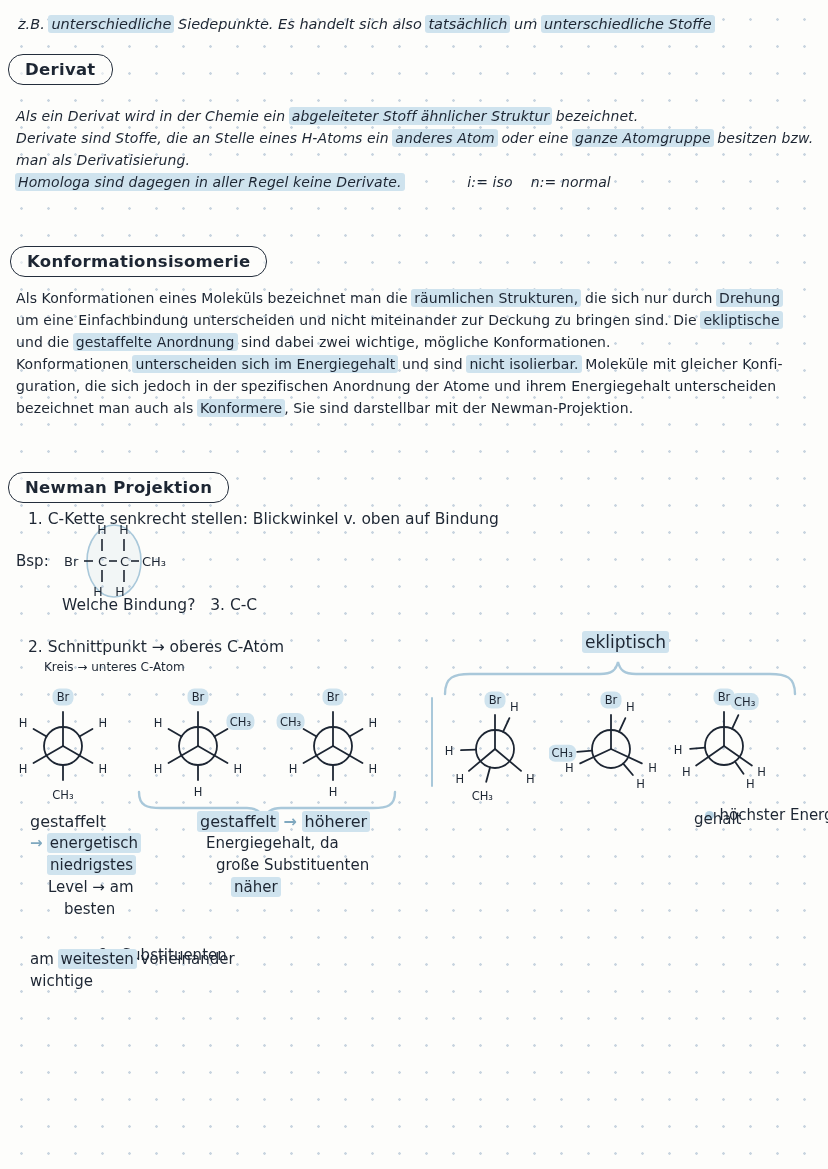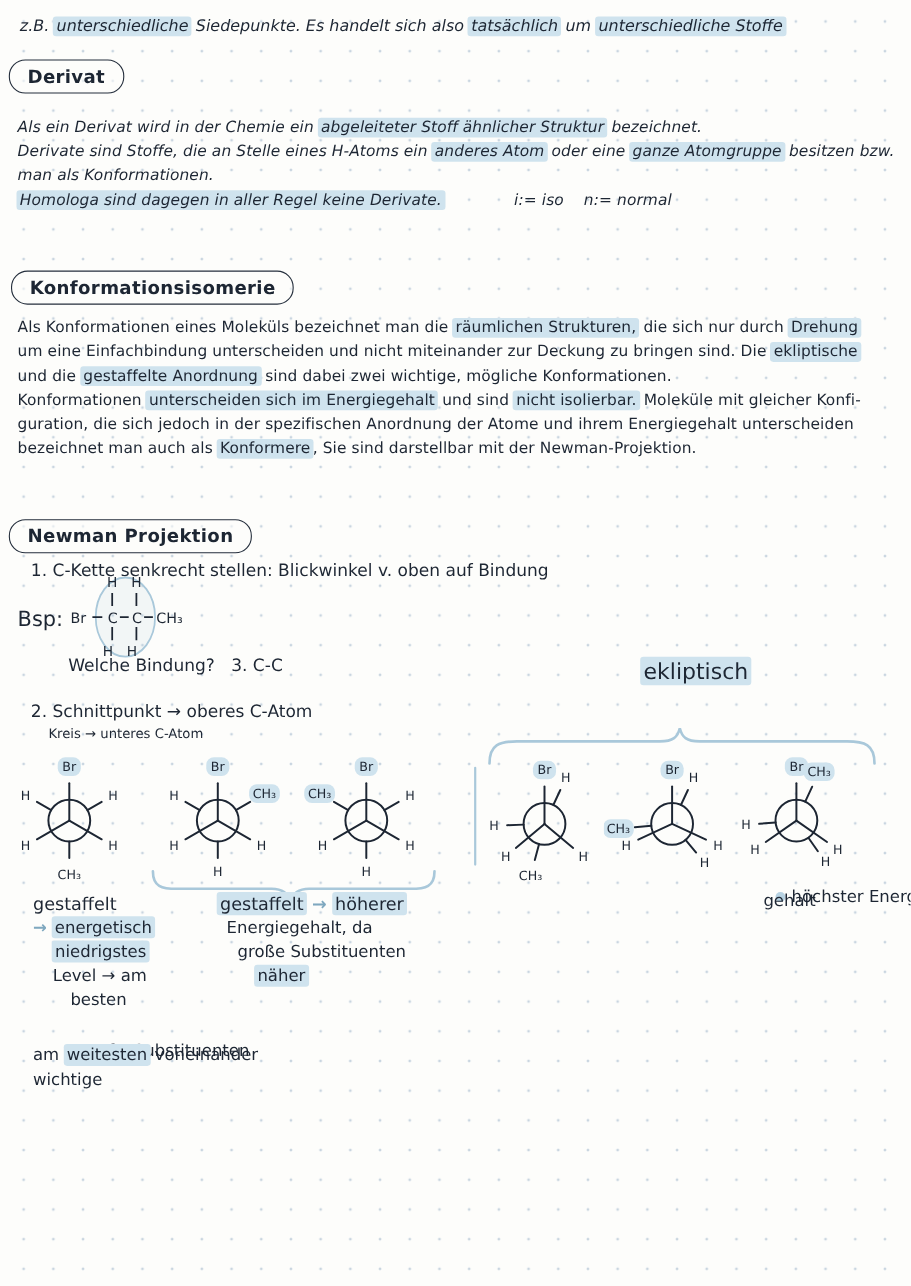--- a/index.html
+++ b/index.html
@@ -36,40 +36,40 @@
 
 <div class="page">
 
   <div class="abs line sm" style="left:18px; top:16px;font-style:italic;"><span>z.B. </span><span class="hl">unterschiedliche</span><span> Siedepunkte. Es handelt sich also </span><span class="hl">tatsächlich</span><span> um </span><span class="hl">unterschiedliche Stoffe</span></div>
 
   <div class="titlebox" style="left:8px; top:54px;">Derivat</div>
 
   <div class="abs para" style="left:16px; top:108px;font-style:italic;">
     <div class="line"><span>Als ein Derivat wird in der Chemie ein </span><span class="hl">abgeleiteter Stoff ähnlicher Struktur</span><span> bezeichnet.</span></div>
     <div class="line"><span>Derivate sind Stoffe, die an Stelle eines H-Atoms ein </span><span class="hl">anderes Atom</span><span> oder eine </span><span class="hl">ganze Atomgruppe</span><span> besitzen bzw.</span></div>
-    <div class="line"><span>man als Konformationen.</span></div>
+    <div class="line"><span>man als Derivatisierung.</span></div>
     <div class="line"><span class="hl">Homologa sind dagegen in aller Regel keine Derivate.</span><span>              i:= iso    n:= normal</span></div>
   </div>
 
   <div class="titlebox" style="left:10px; top:246px;">Konformationsisomerie</div>
 
   <div class="abs para" style="left:16px; top:290px;">
     <div class="line"><span>Als Konformationen eines Moleküls bezeichnet man die </span><span class="hl">räumlichen Strukturen,</span><span> die sich nur durch </span><span class="hl">Drehung</span></div>
     <div class="line"><span>um eine Einfachbindung unterscheiden und nicht miteinander zur Deckung zu bringen sind. Die </span><span class="hl">ekliptische</span></div>
     <div class="line"><span>und die </span><span class="hl">gestaffelte Anordnung</span><span> sind dabei zwei wichtige, mögliche Konformationen.</span></div>
     <div class="line"><span>Konformationen </span><span class="hl">unterscheiden sich im Energiegehalt</span><span> und sind </span><span class="hl">nicht isolierbar.</span><span> Moleküle mit gleicher Konfi-</span></div>
     <div class="line"><span>guration, die sich jedoch in der spezifischen Anordnung der Atome und ihrem Energiegehalt unterscheiden</span></div>
     <div class="line"><span>bezeichnet man auch als </span><span class="hl">Konformere</span><span>, Sie sind darstellbar mit der Newman-Projektion.</span></div>
   </div>
 
   <div class="titlebox" style="left:8px; top:472px;">Newman Projektion</div>
 
   <div class="abs line" style="left:28px; top:510px; font-size:15.5px;"><span>1. C-Kette senkrecht stellen: Blickwinkel v. oben auf Bindung</span></div>
 
-  <div class="abs line" style="left:16px; top:552px; font-size:19px;">Bsp:</div>
+  <div class="abs line" style="left:16px; top:552px; font-size:15px;">Bsp:</div>
 
   <svg class="abs" style="left:58px; top:518px;" width="170" height="84" viewBox="0 0 170 84">
     <ellipse cx="56" cy="43" rx="27" ry="36" fill="rgba(169,200,218,0.13)" stroke="#a9c8da" stroke-width="1.6"></ellipse>
     <text x="44" y="16" font-size="12.5" text-anchor="middle" fill="#1d2633">H</text>
     <text x="66" y="16" font-size="12.5" text-anchor="middle" fill="#1d2633">H</text>
     <text x="6" y="48" font-size="13" fill="#1d2633">Br</text>
     <line x1="26" y1="43" x2="35" y2="43" stroke="#1d2633" stroke-width="1.6"></line>
     <text x="40" y="48" font-size="13" fill="#1d2633">C</text>
     <line x1="51" y1="43" x2="59" y2="43" stroke="#1d2633" stroke-width="1.6"></line>
     <text x="62" y="48" font-size="13" fill="#1d2633">C</text>
@@ -81,21 +81,21 @@
     <line x1="66" y1="52" x2="66" y2="64" stroke="#1d2633" stroke-width="1.6"></line>
     <text x="40" y="78" font-size="12.5" text-anchor="middle" fill="#1d2633">H</text>
     <text x="62" y="78" font-size="12.5" text-anchor="middle" fill="#1d2633">H</text>
   </svg>
 
   <div class="abs line" style="left:62px; top:596px; font-size:15.5px;"><span>Welche Bindung?   3. C-C</span></div>
 
   <div class="abs line" style="left:28px; top:638px; font-size:15.5px;"><span>2. Schnittpunkt → oberes C-Atom</span></div>
   <div class="abs line" style="left:44px; top:660px; font-size:12px;"><span>Kreis → unteres C-Atom</span></div>
 
-  <div class="abs" style="left:583px; top:598px; font-size:20px;">
+  <div class="abs" style="left:583px; top:632px; font-size:17px;">
     <span class="hl">ekliptisch</span>
   </div>
   <svg class="abs" style="left:440px; top:658px;" width="360" height="42" viewBox="0 0 360 42">
     <path d="M5,36 C5,19 14,16 30,16 L160,16 C172,16 176,12 178,4 C180,12 184,16 196,16 L330,16 C346,16 355,19 355,36" fill="none" stroke="#a9c8da" stroke-width="2.4" stroke-linecap="round"></path>
   </svg>
 
   <div class="divider" style="left:431px; top:697px; height:90px;"></div>
 
   <div class="abs" style="left:1px;   top:683px;"><svg viewBox="0 0 124 124" width="124" height="124">
         <line x1="78.45448267190433" y1="53.5" x2="91.44486372867091" y2="46" stroke="#1d2633" stroke-width="1.8" stroke-linecap="round"></line>

